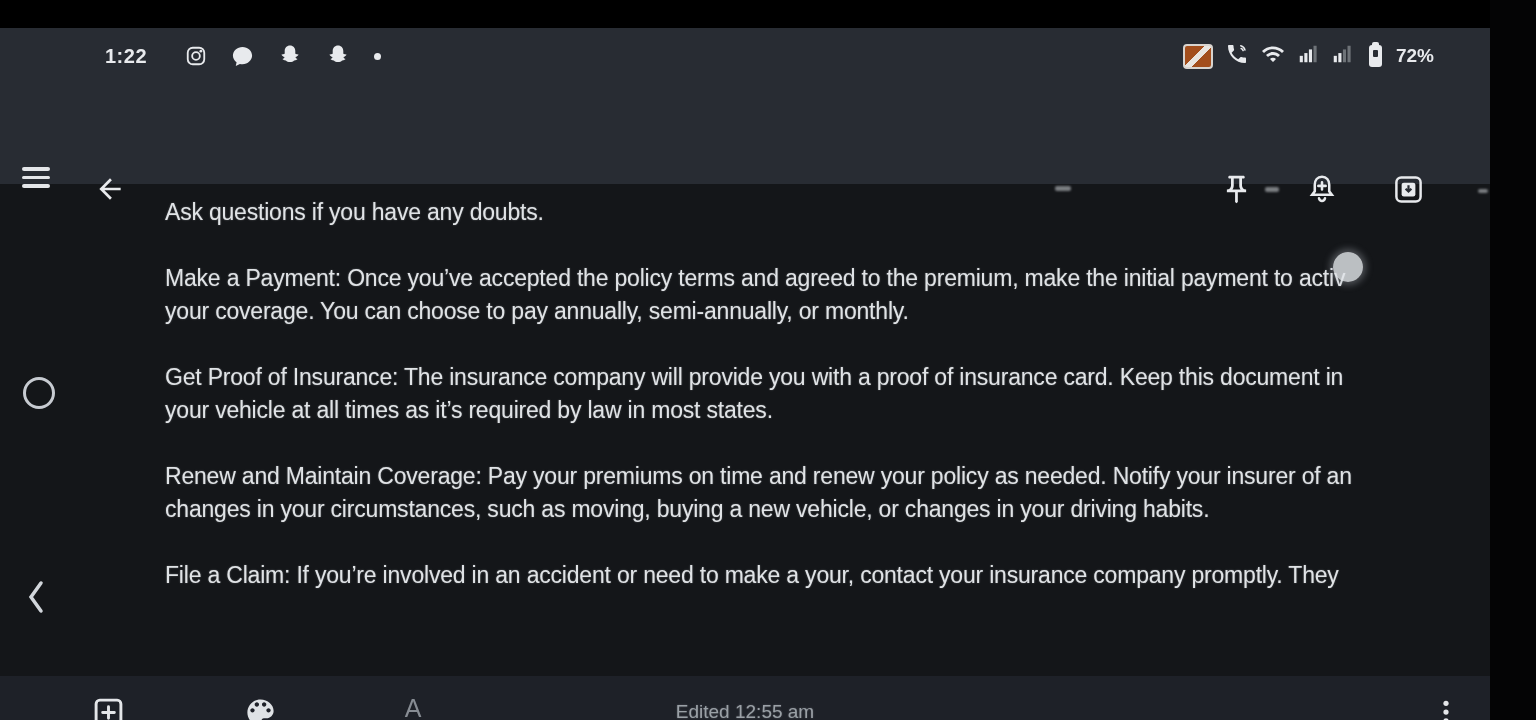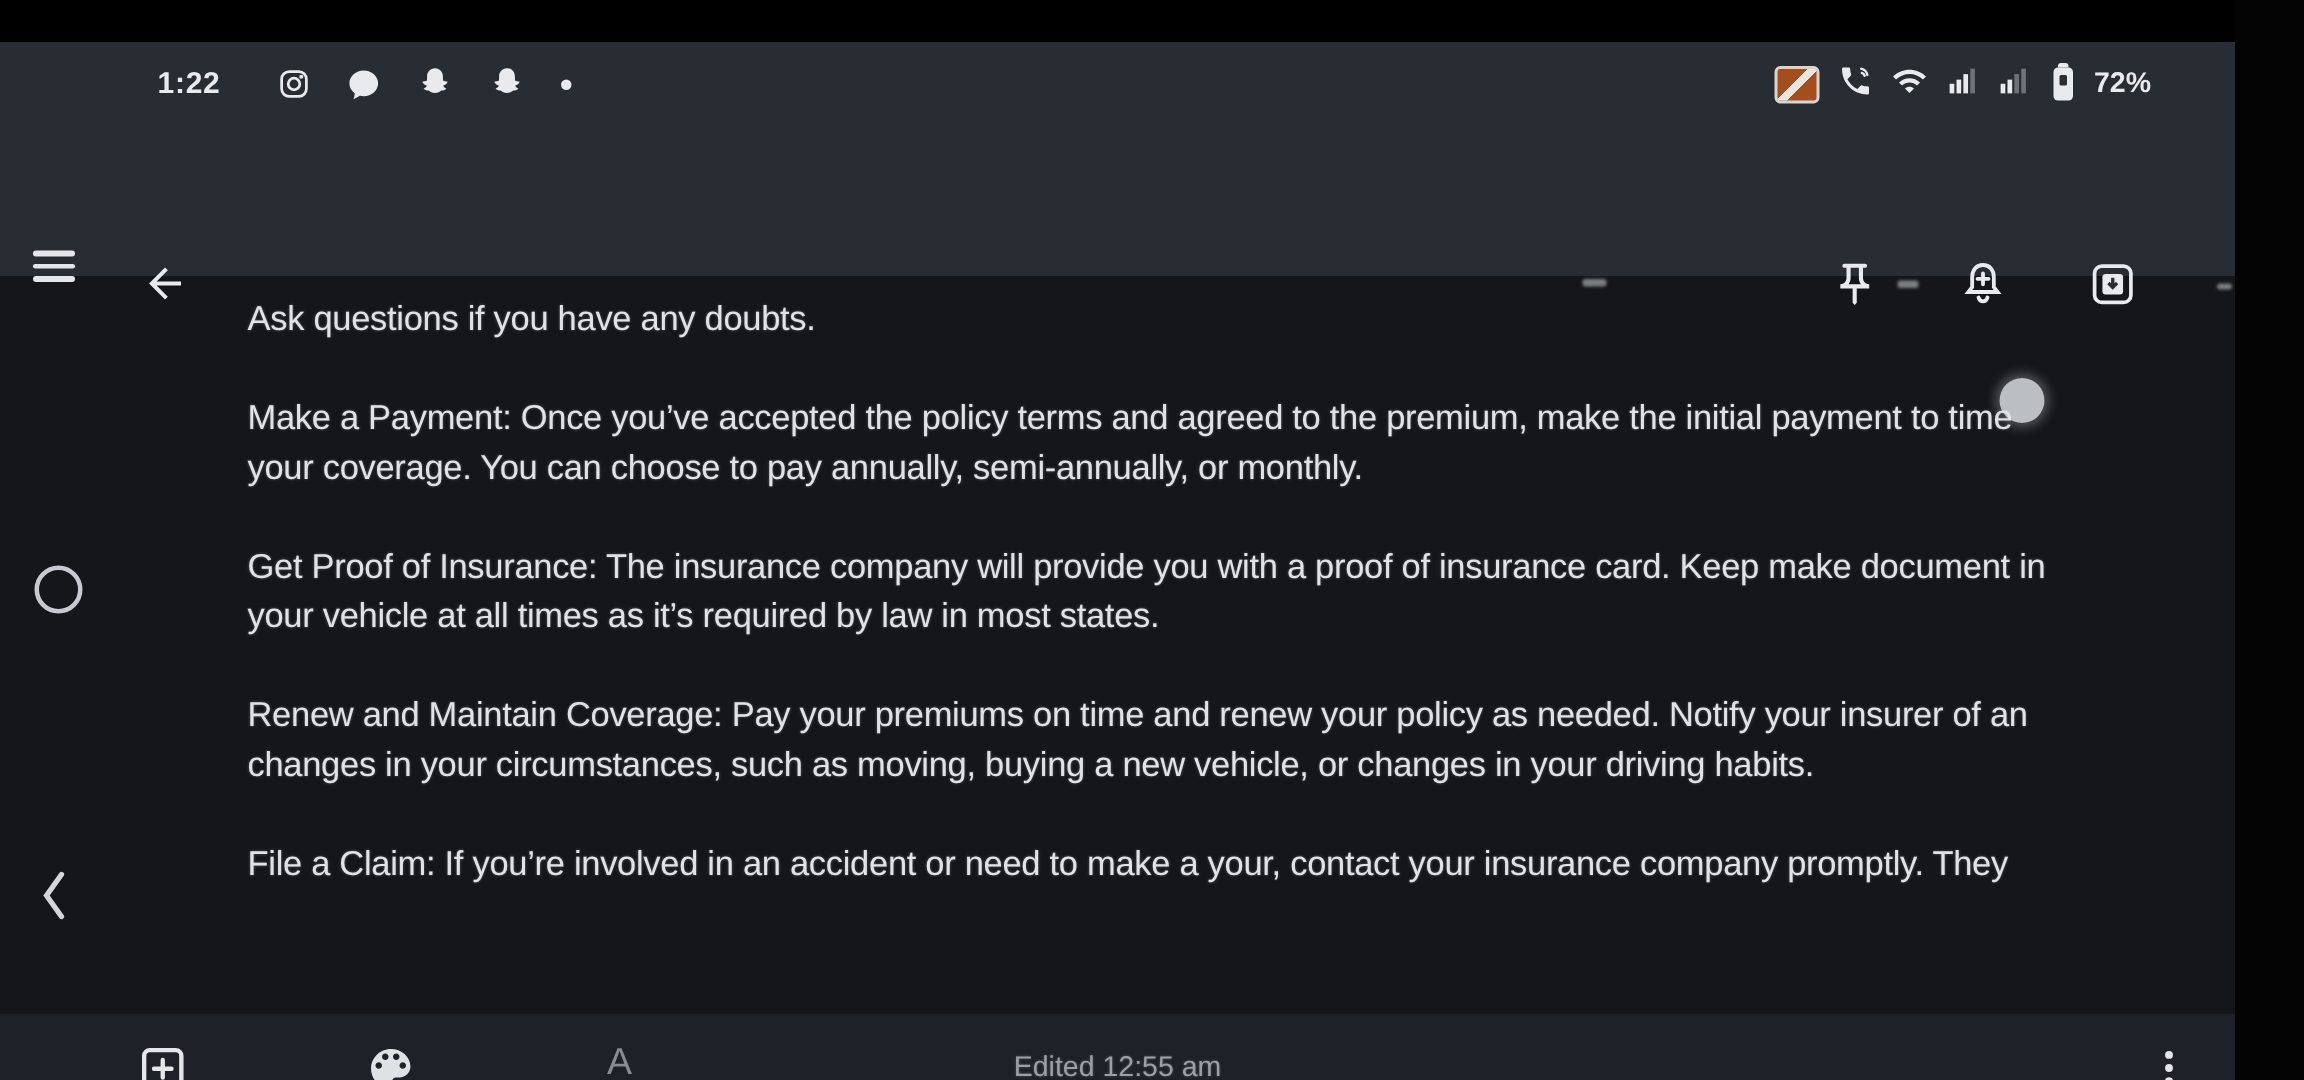--- a/index.html
+++ b/index.html
@@ -168,25 +168,25 @@
     <svg width="22" height="36" viewBox="0 0 22 36">
         <polyline points="16,4 6,18 16,32" fill="none" stroke="#d2d6db" stroke-width="3.5" stroke-linecap="round"></polyline>
       </svg>
   </div>
 
   <div class="content">
     <div class="para">
       <div class="line">Ask questions if you have any doubts.</div>
     </div>
     <div class="para">
-      <div class="line">Make a Payment: Once you’ve accepted the policy terms and agreed to the premium, make the initial payment to time</div>
+      <div class="line">Make a Payment: Once you’ve accepted the policy terms and agreed to the premium, make the initial payment to activ</div>
       <div class="line">your coverage. You can choose to pay annually, semi-annually, or monthly.</div>
     </div>
     <div class="para">
-      <div class="line">Get Proof of Insurance: The insurance company will provide you with a proof of insurance card. Keep make document in</div>
+      <div class="line">Get Proof of Insurance: The insurance company will provide you with a proof of insurance card. Keep this document in</div>
       <div class="line">your vehicle at all times as it’s required by law in most states.</div>
     </div>
     <div class="para">
       <div class="line">Renew and Maintain Coverage: Pay your premiums on time and renew your policy as needed. Notify your insurer of an</div>
       <div class="line">changes in your circumstances, such as moving, buying a new vehicle, or changes in your driving habits.</div>
     </div>
     <div class="para">
       <div class="line">File a Claim: If you’re involved in an accident or need to make a your, contact your insurance company promptly. They</div>
     </div>
   </div>

